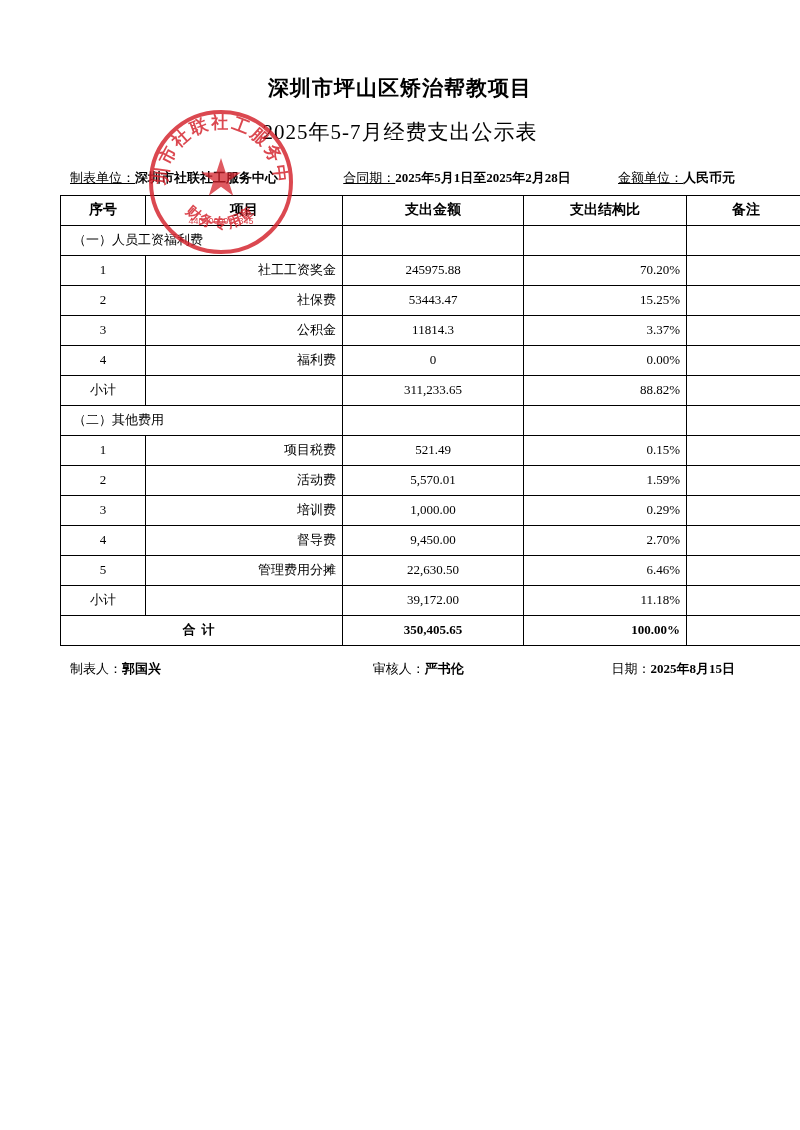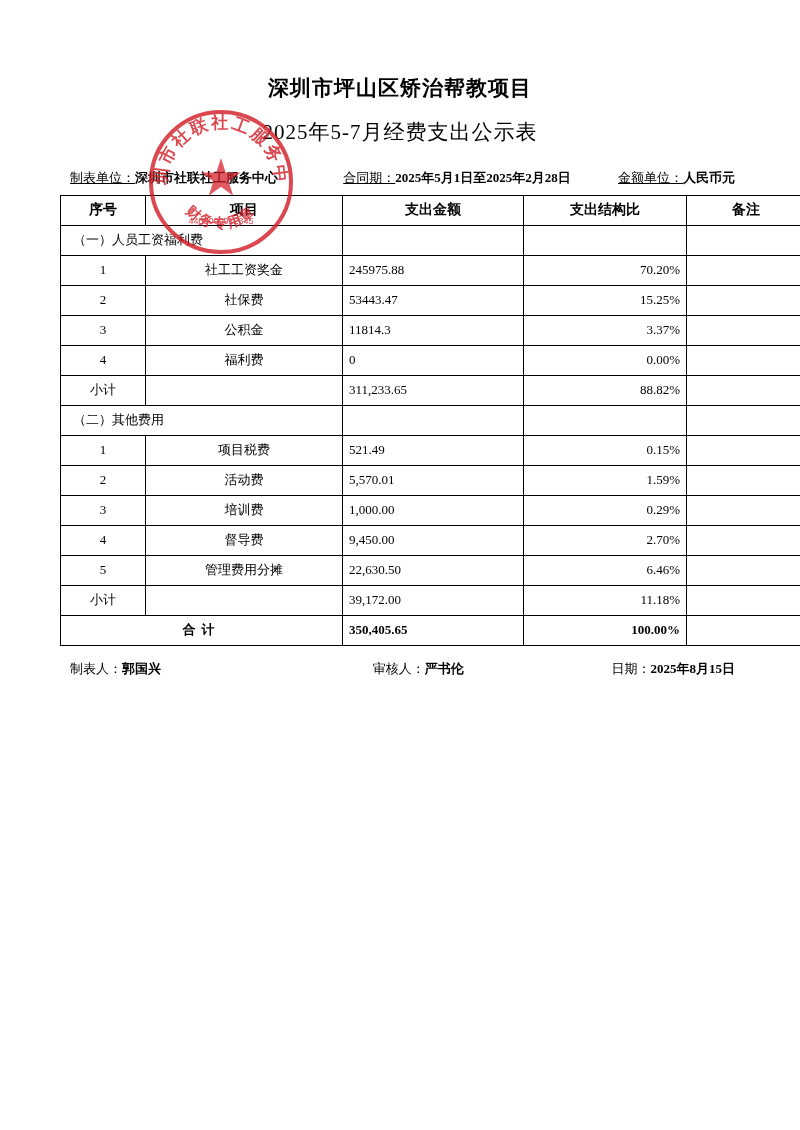--- a/index.html
+++ b/index.html
@@ -76,22 +76,22 @@
   th.col-item { width: 184px; }
   th.col-amount { width: 168px; }
   th.col-ratio { width: 150px; }
   th.col-remark { width: 106px; }
   table.sheet th {
     text-align: center;
     font-size: 14px;
     font-weight: bold;
   }
   td.c { text-align: center; }
-  td.l { text-align: center; padding-left: 12px; margin-top: 12px; }
-  td.r { text-align: left; padding-right: 22px; }
+  td.l { text-align: right; padding-left: 12px; margin-top: 12px; }
+  td.r { text-align: center; padding-right: 22px; }
   td.rr { text-align: right; padding-right: 30px; }
   tr.section td {
     text-align: left;
     padding-left: 12px;
   }
   tr.total td {
     font-weight: bold;
   }
   td.total-label {
     text-align: center;

